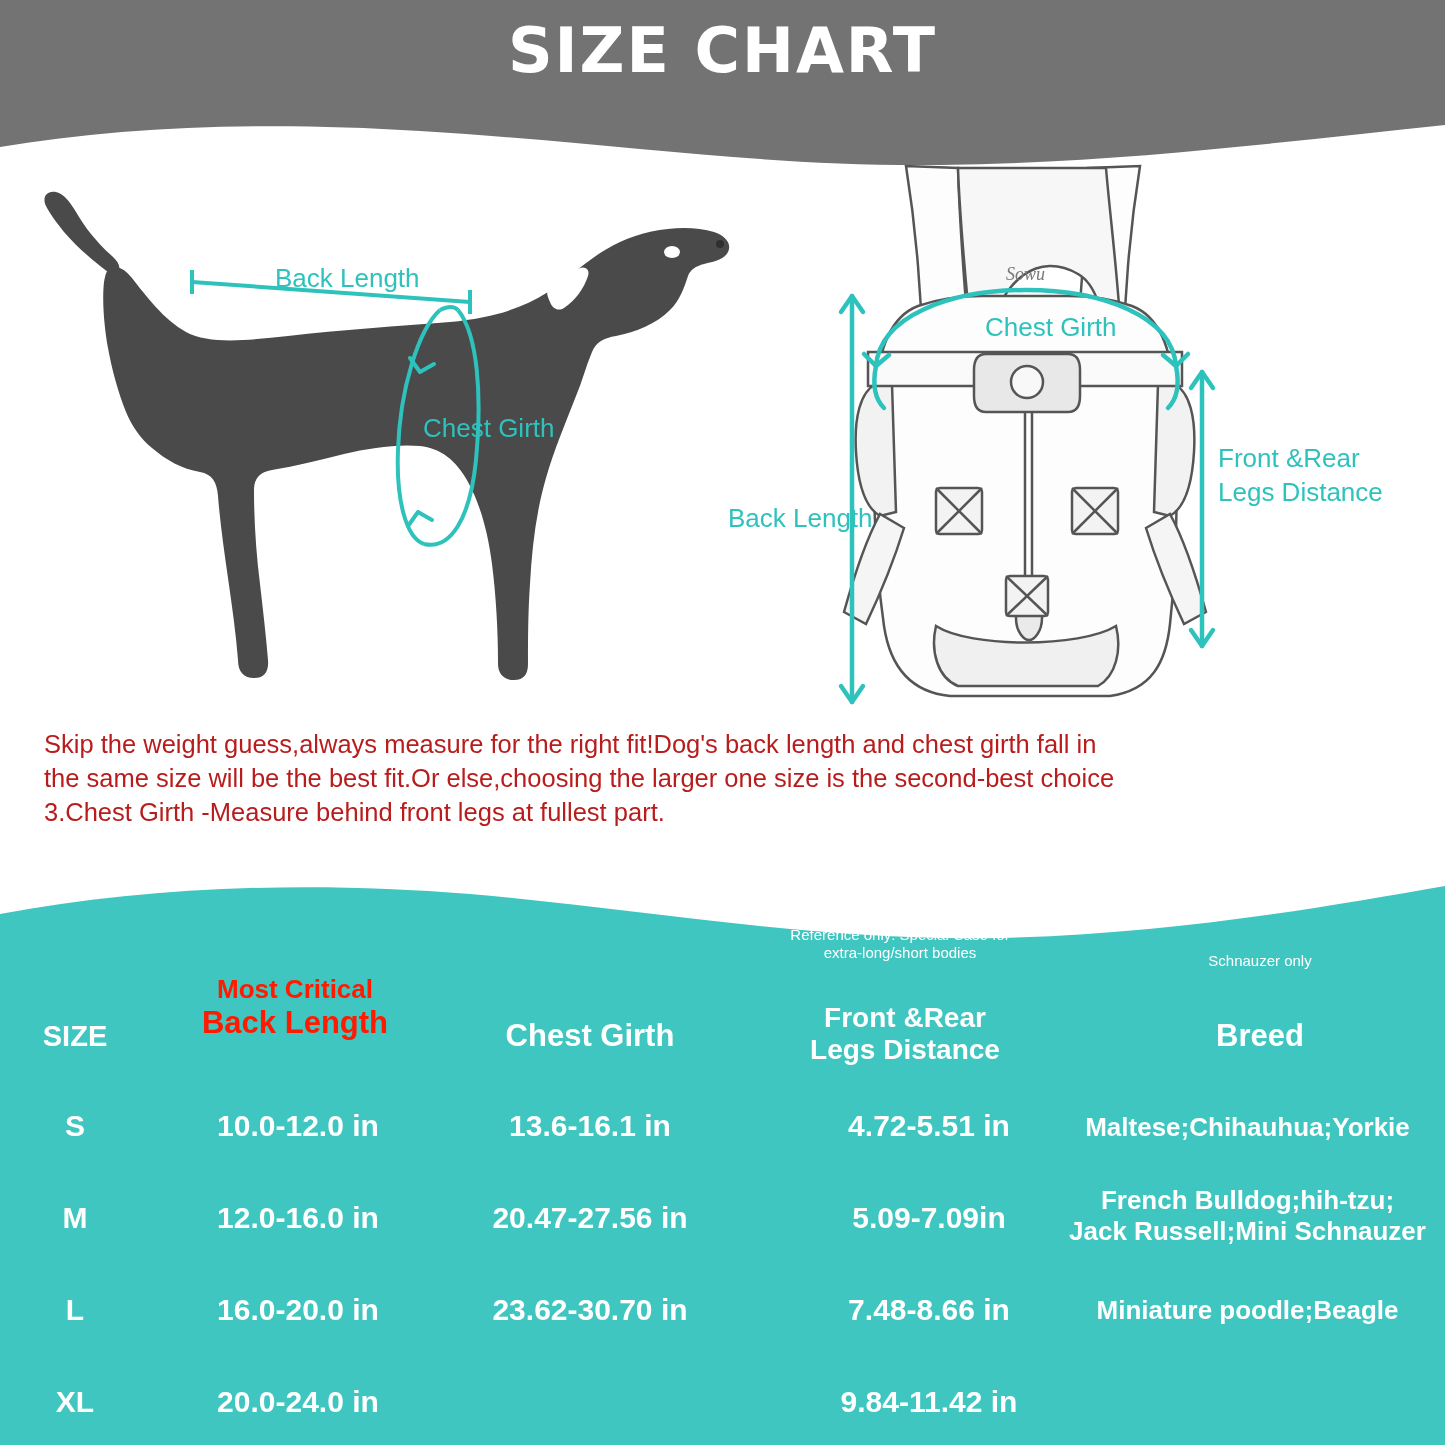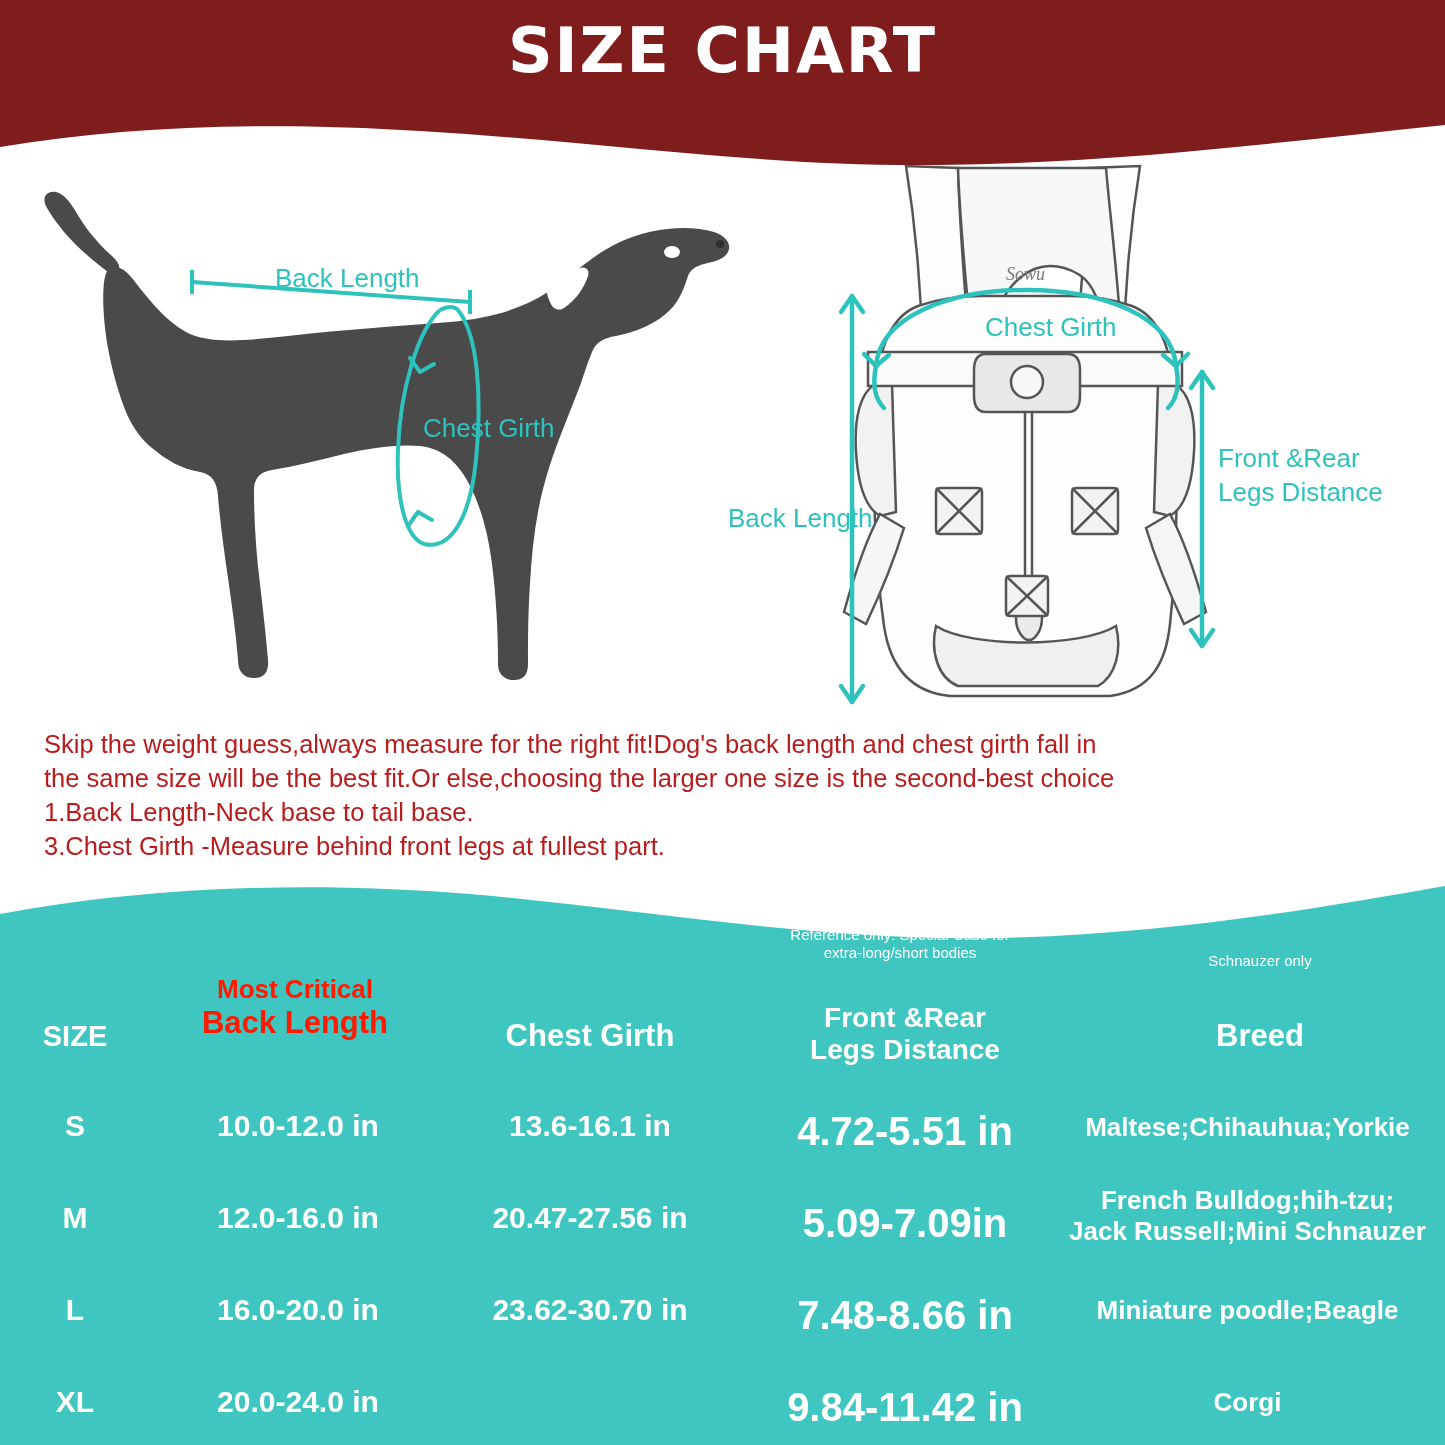--- a/index.html
+++ b/index.html
@@ -22,21 +22,21 @@
     background: #ffffff;
   }
 
   
   .header {
     position: absolute;
     top: 0;
     left: 0;
     width: 1445px;
     height: 175px;
-    background: #7f1d1d;
+    background: #737373;
     overflow: hidden;
   }
   .header .wave {
     position: absolute;
     bottom: -6px;
     left: 0;
     width: 100%;
     height: 60px;
     display: block;
   }
@@ -156,21 +156,21 @@
   .row-cell {
     position: absolute;
     text-align: center;
     font-weight: bold;
     font-family: "Liberation Sans", sans-serif;
     line-height: 1.18;
   }
   .c-size  { left: 10px;   width: 130px; font-size: 30px; }
   .c-back  { left: 163px;  width: 270px; font-size: 30px; }
   .c-chest { left: 450px;  width: 280px; font-size: 30px; }
-  .c-legs  { left: 760px;  width: 290px; font-size: 40px; }
+  .c-legs  { left: 784px;  width: 290px; font-size: 30px; }
   .c-breed { left: 1055px; width: 385px; font-size: 26px; }
 
   svg { display: block; }
 </style>
 </head>
 <body>
 
 <div class="page">
 
   <div class="header">
@@ -301,21 +301,20 @@
 
     <div class="teal-label" style="top:152px;left:985px;">Chest Girth</div>
     <div class="teal-label" style="top:343px;left:728px;">Back Length</div>
     <div class="teal-label" style="top:282px;left:1218px;line-height:1.3;">Front &amp;Rear
 Legs Distance</div>
   </div>
 
   <div class="instructions">
     <p>Skip the weight guess,always measure for the right fit!Dog's back length and chest girth fall in</p>
     <p>the same size will be the best fit.Or else,choosing the larger one size is the second-best choice</p>
-    <p>1.Back Length-Neck base to tail base.</p>
     <p>3.Chest Girth -Measure behind front legs at fullest part.</p>
   </div>
 
   <div class="table-section">
     <svg class="table-bg" viewBox="0 0 1445 565" preserveAspectRatio="none">
       <path d="M0,34 C140,8 300,0 470,14 C650,30 820,62 1000,58 C1170,54 1320,28 1445,6 L1445,565 L0,565 Z" fill="#3fc6c0"></path>
     </svg>
 
     <div class="table-inner">
       <div class="note note-special" style="white-space:pre-line;">Reference only: Special Case for
@@ -347,17 +346,16 @@
 
       <div class="row-cell c-size" style="top:412px;">L</div>
       <div class="row-cell c-back" style="top:412px;">16.0-20.0 in</div>
       <div class="row-cell c-chest" style="top:412px;">23.62-30.70 in</div>
       <div class="row-cell c-legs" style="top:412px;">7.48-8.66 in</div>
       <div class="row-cell c-breed" style="top:415px;">Miniature poodle;Beagle</div>
 
       <div class="row-cell c-size" style="top:504px;">XL</div>
       <div class="row-cell c-back" style="top:504px;">20.0-24.0 in</div>
       <div class="row-cell c-legs" style="top:504px;">9.84-11.42 in</div>
-      <div class="row-cell c-breed" style="top:507px;">Corgi</div>
     </div>
   </div>
 
 </div>
 
 </body></html>

